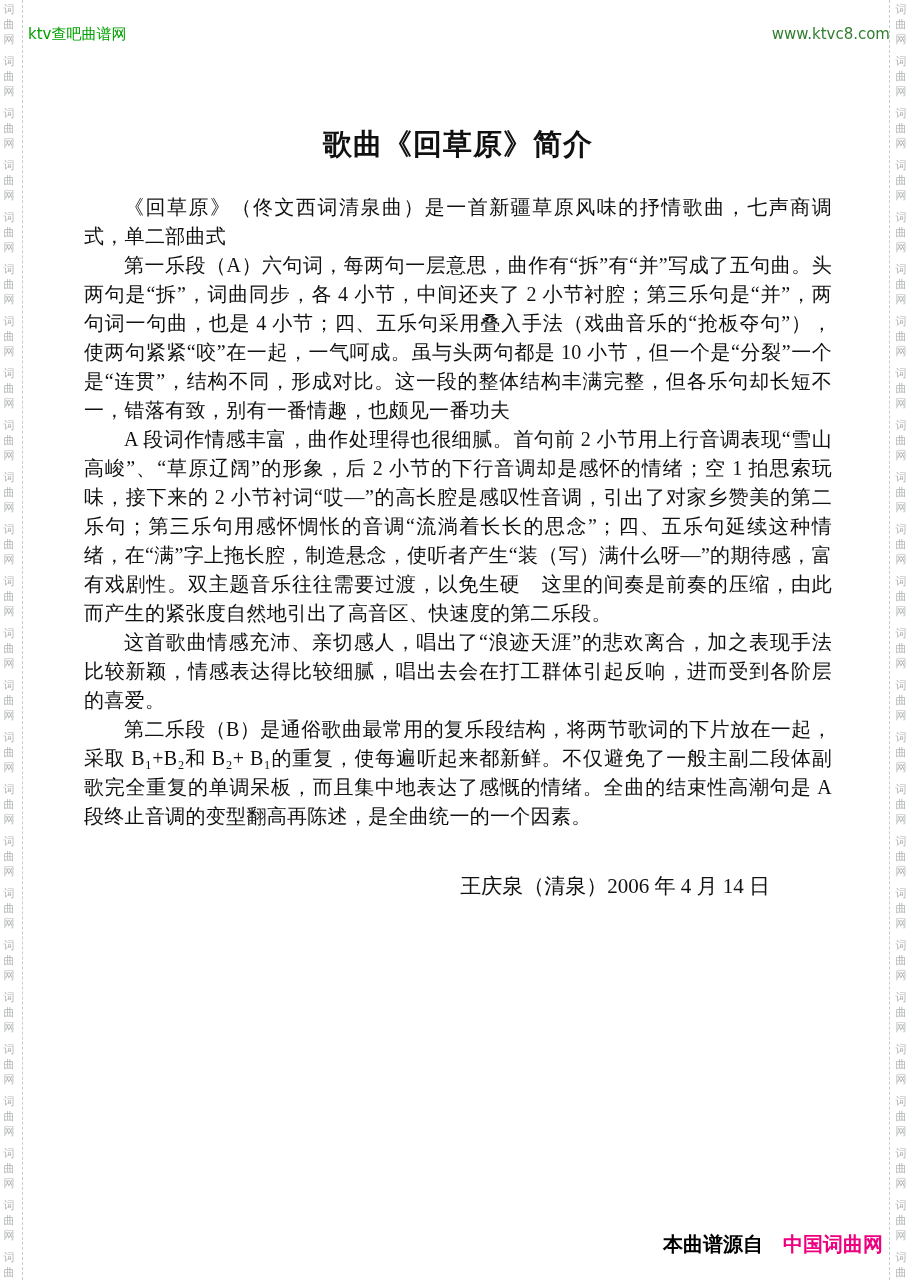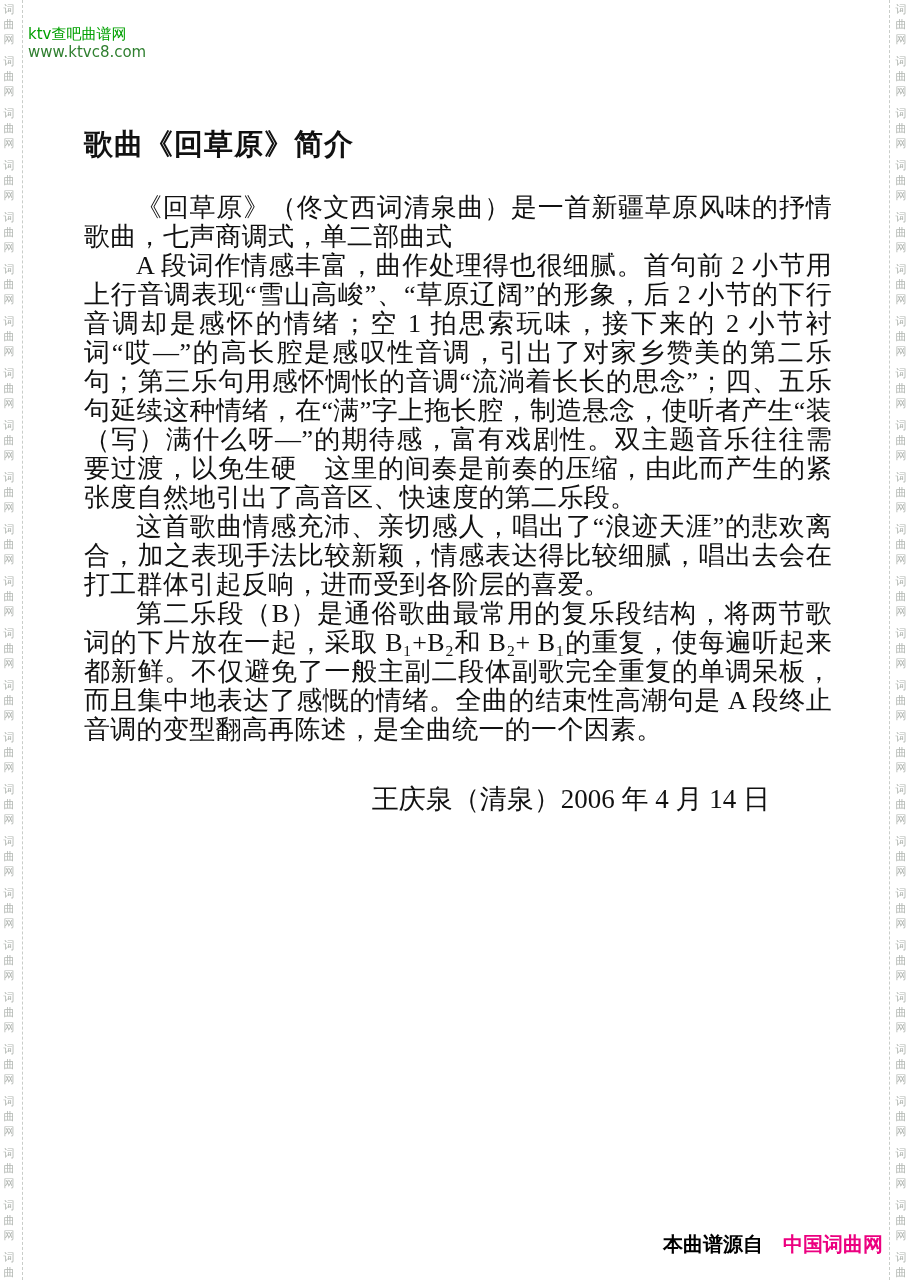--- a/index.html
+++ b/index.html
@@ -50,53 +50,52 @@
     position: absolute;
     top: 25px;
     left: 28px;
     right: 26px;
     display: flex;
     justify-content: space-between;
     align-items: baseline;
     font-family: "DejaVu Sans", "Liberation Sans", sans-serif;
     font-size: 15px;
     line-height: 18px;
-    flex-direction: column;
   }
   .site-name { color: var(--header-green, #00a000); text-decoration: none; }
   .site-url  { color: var(--url-green, #2f7f2f);  text-decoration: none; }
 
   
   .content {
     position: absolute;
     top: 0;
     left: 84px;
     width: 748px;
   }
   .article-title {
     margin: 126px 0 31px 0;
-    text-align: left;
+    text-align: center;
     font-size: 29px;
     line-height: 36px;
     font-weight: 700;
     letter-spacing: 1px;
   }
   .para {
     margin: 0;
-    font-size: 26px;
+    font-size: 20px;
     line-height: 29px;
     text-indent: 2em;
     text-align: justify;
     letter-spacing: 0.3px;
   }
   .signature {
     margin-top: 42px;
     padding-right: 62px;
     text-align: right;
-    font-size: 27px;
+    font-size: 21px;
     line-height: 26px;
   }
 
   
   .page-footer {
     position: absolute;
     right: 33px;
     bottom: 24px;
     display: flex;
     align-items: flex-start;
@@ -374,20 +373,21 @@
   <div class="site-header">
     <a class="site-name" href="#">ktv查吧曲谱网</a>
     <a class="site-url" href="#">www.ktvc8.com</a>
   </div>
 
   <div class="content">
     <h1 class="article-title">歌曲《回草原》简介</h1>
 
     <div>
         <p class="para">《回草原》（佟文西词清泉曲）是一首新疆草原风味的抒情歌曲，七声商调式，单二部曲式</p>
+        <p class="para">第一乐段（A）六句词，每两句一层意思，曲作有“拆”有“并”写成了五句曲。头两句是“拆”，词曲同步，各 4 小节，中间还夹了 2 小节衬腔；第三乐句是“并”，两句词一句曲，也是 4 小节；四、五乐句采用叠入手法（戏曲音乐的“抢板夺句”），使两句紧紧“咬”在一起，一气呵成。虽与头两句都是 10 小节，但一个是“分裂”一个是“连贯”，结构不同，形成对比。这一段的整体结构丰满完整，但各乐句却长短不一，错落有致，别有一番情趣，也颇见一番功夫</p>
         <p class="para">A 段词作情感丰富，曲作处理得也很细腻。首句前 2 小节用上行音调表现“雪山高峻”、“草原辽阔”的形象，后 2 小节的下行音调却是感怀的情绪；空 1 拍思索玩味，接下来的 2 小节衬词“哎—”的高长腔是感叹性音调，引出了对家乡赞美的第二乐句；第三乐句用感怀惆怅的音调“流淌着长长的思念”；四、五乐句延续这种情绪，在“满”字上拖长腔，制造悬念，使听者产生“装（写）满什么呀—”的期待感，富有戏剧性。双主题音乐往往需要过渡，以免生硬　这里的间奏是前奏的压缩，由此而产生的紧张度自然地引出了高音区、快速度的第二乐段。</p>
         <p class="para">这首歌曲情感充沛、亲切感人，唱出了“浪迹天涯”的悲欢离合，加之表现手法比较新颖，情感表达得比较细腻，唱出去会在打工群体引起反响，进而受到各阶层的喜爱。</p>
         <p class="para">第二乐段（B）是通俗歌曲最常用的复乐段结构，将两节歌词的下片放在一起，采取 B₁+B₂和 B₂+ B₁的重复，使每遍听起来都新鲜。不仅避免了一般主副二段体副歌完全重复的单调呆板，而且集中地表达了感慨的情绪。全曲的结束性高潮句是 A 段终止音调的变型翻高再陈述，是全曲统一的一个因素。</p>
       </div>
 
     <div class="signature">王庆泉（清泉）2006 年 4 月 14 日</div>
   </div>
 
   <div class="page-footer">
     <span class="source-label">本曲谱源自</span>

